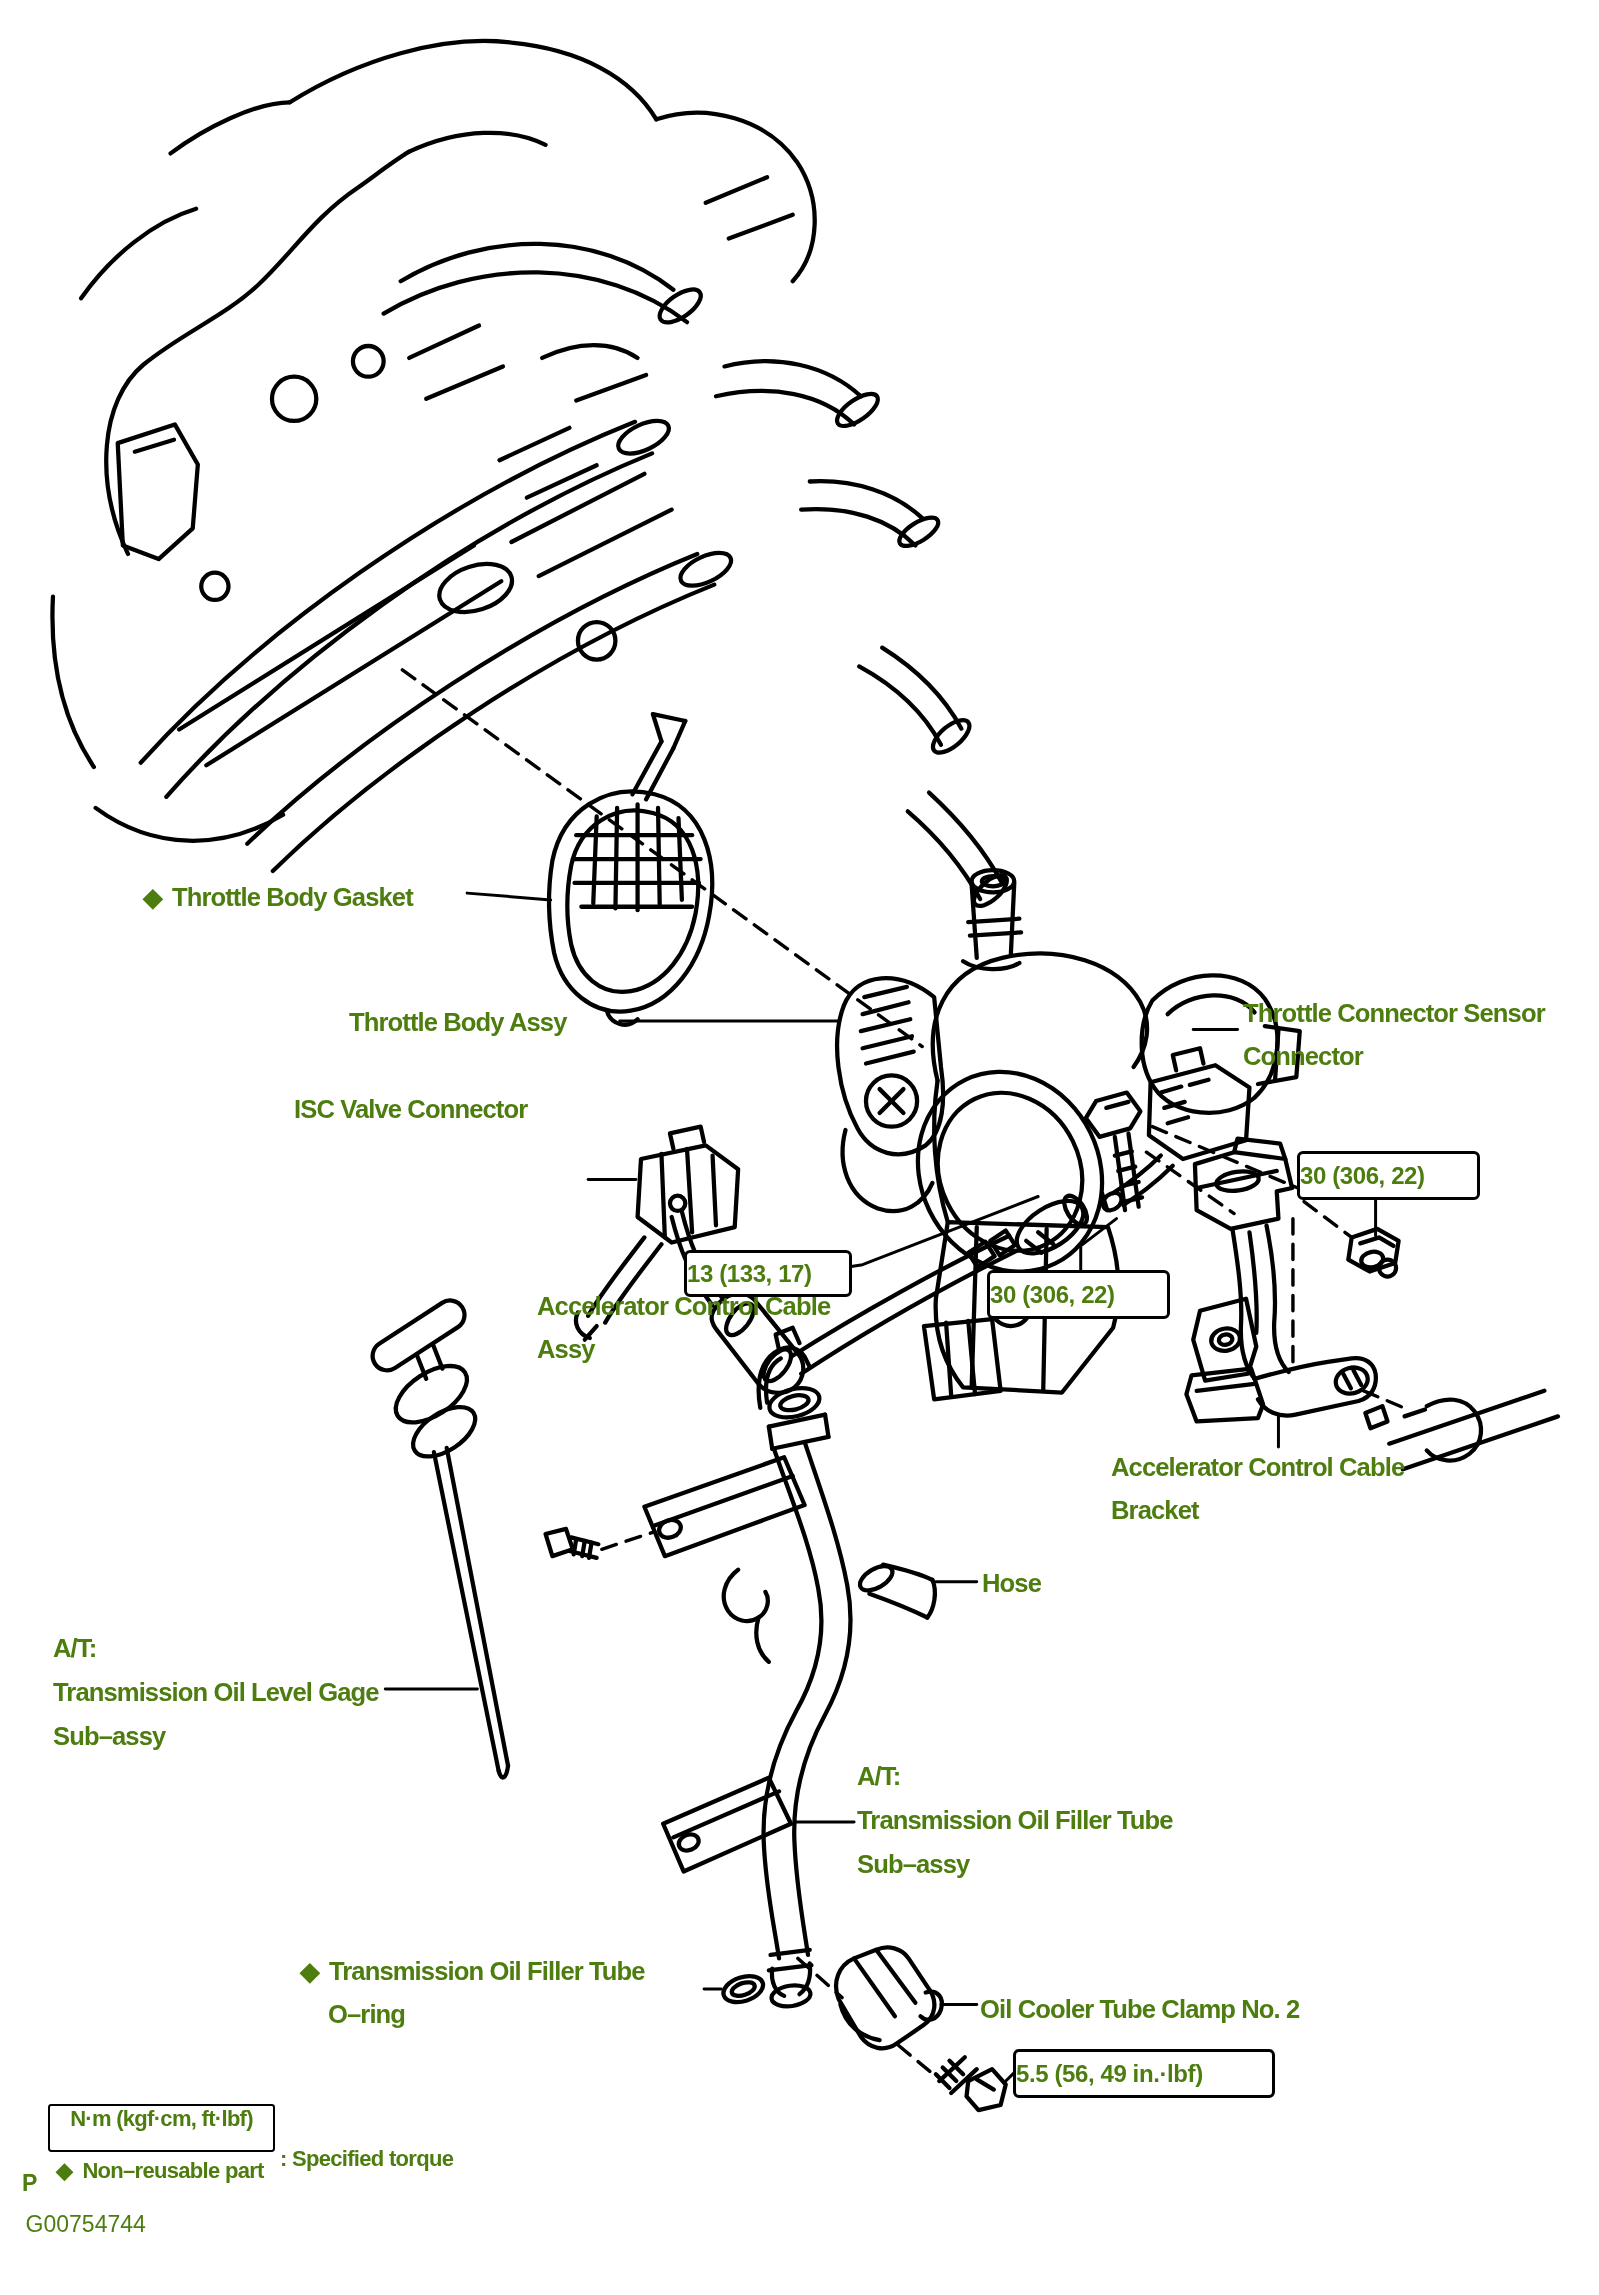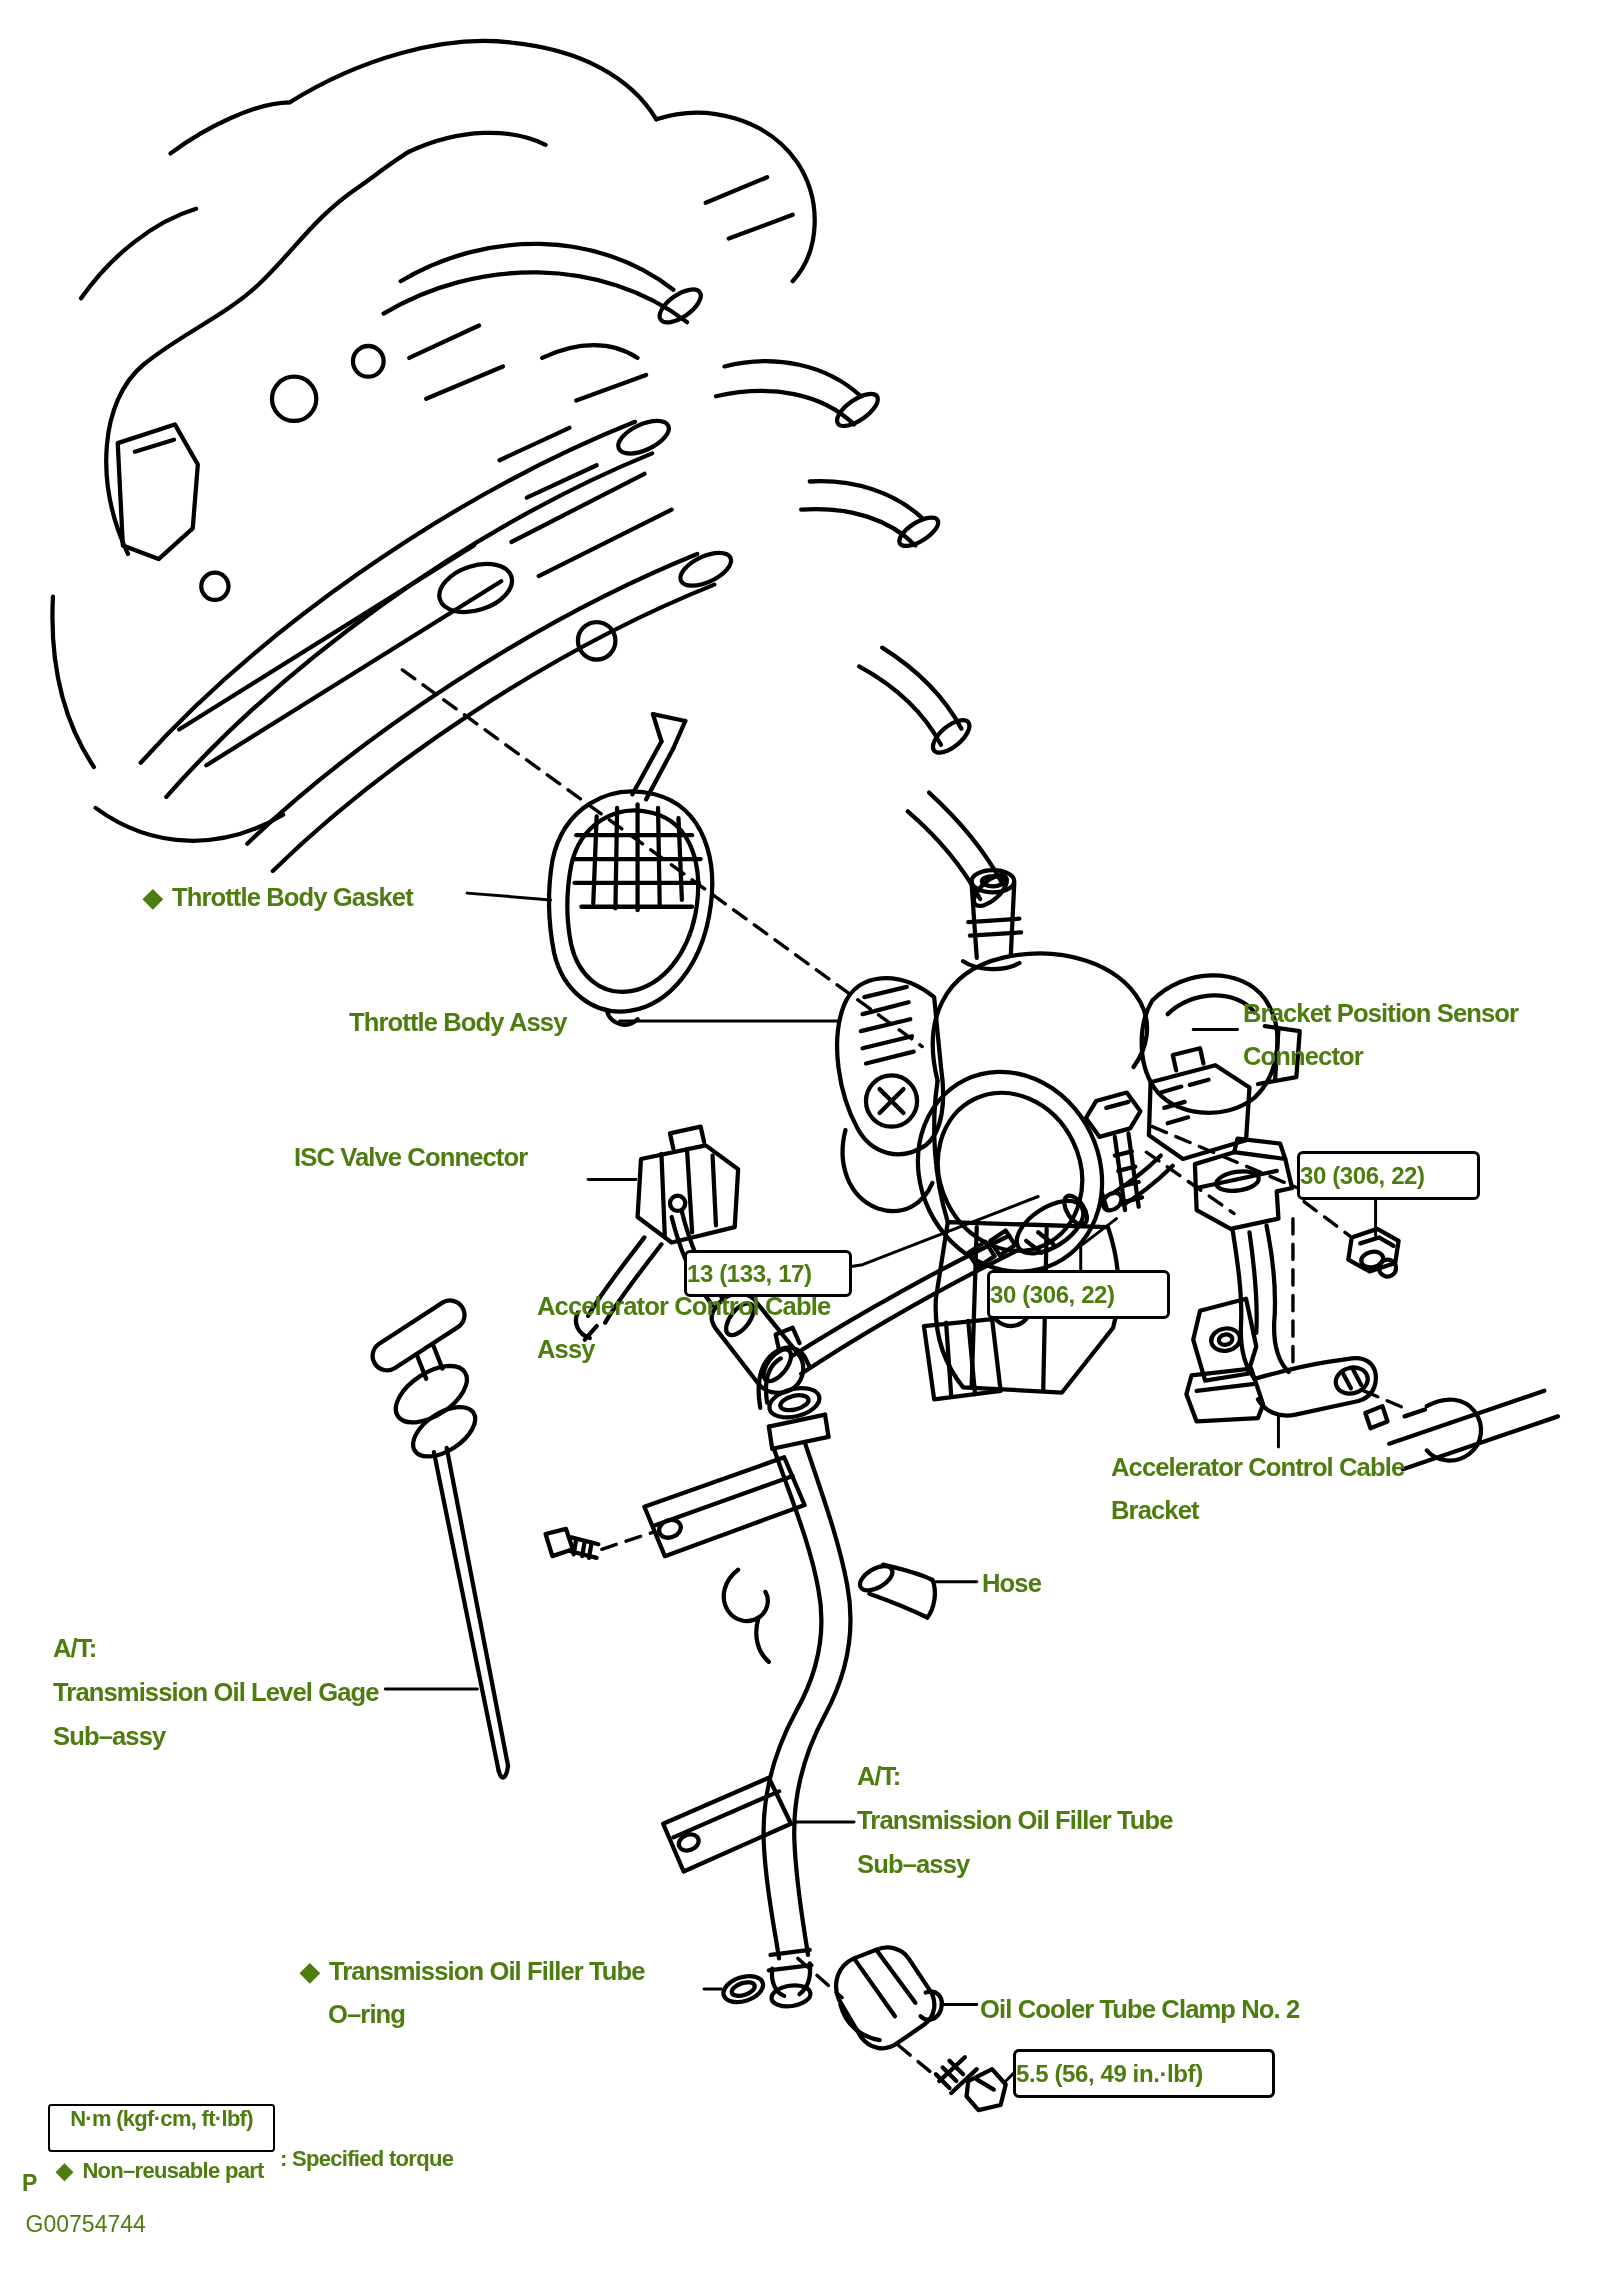--- a/index.html
+++ b/index.html
@@ -321,25 +321,25 @@
 
 <div class="lbl" style="left:143px;top:876px">
   <span class="dia">◆</span><span>Throttle Body Gasket</span>
 </div>
 
 <div class="lbl" style="left:349px;top:1001px">
   <span>Throttle Body Assy</span>
 </div>
 
 <div class="lbl" style="left:1243px;top:992px">
-  <span class="ln">Bracket Position Sensor</span>
+  <span class="ln">Throttle Connector Sensor</span>
   <span class="ln">Connector</span>
 </div>
 
-<div class="lbl" style="left:294px;top:1136px">
+<div class="lbl" style="left:294px;top:1088px">
   <span>ISC Valve Connector</span>
 </div>
 
 <div class="lbl" style="left:537px;top:1285px">
   <span class="ln">Accelerator Control Cable</span>
   <span class="ln">Assy</span>
 </div>
 
 <div class="lbl" style="left:1111px;top:1446px">
   <span class="ln">Accelerator Control Cable</span>

